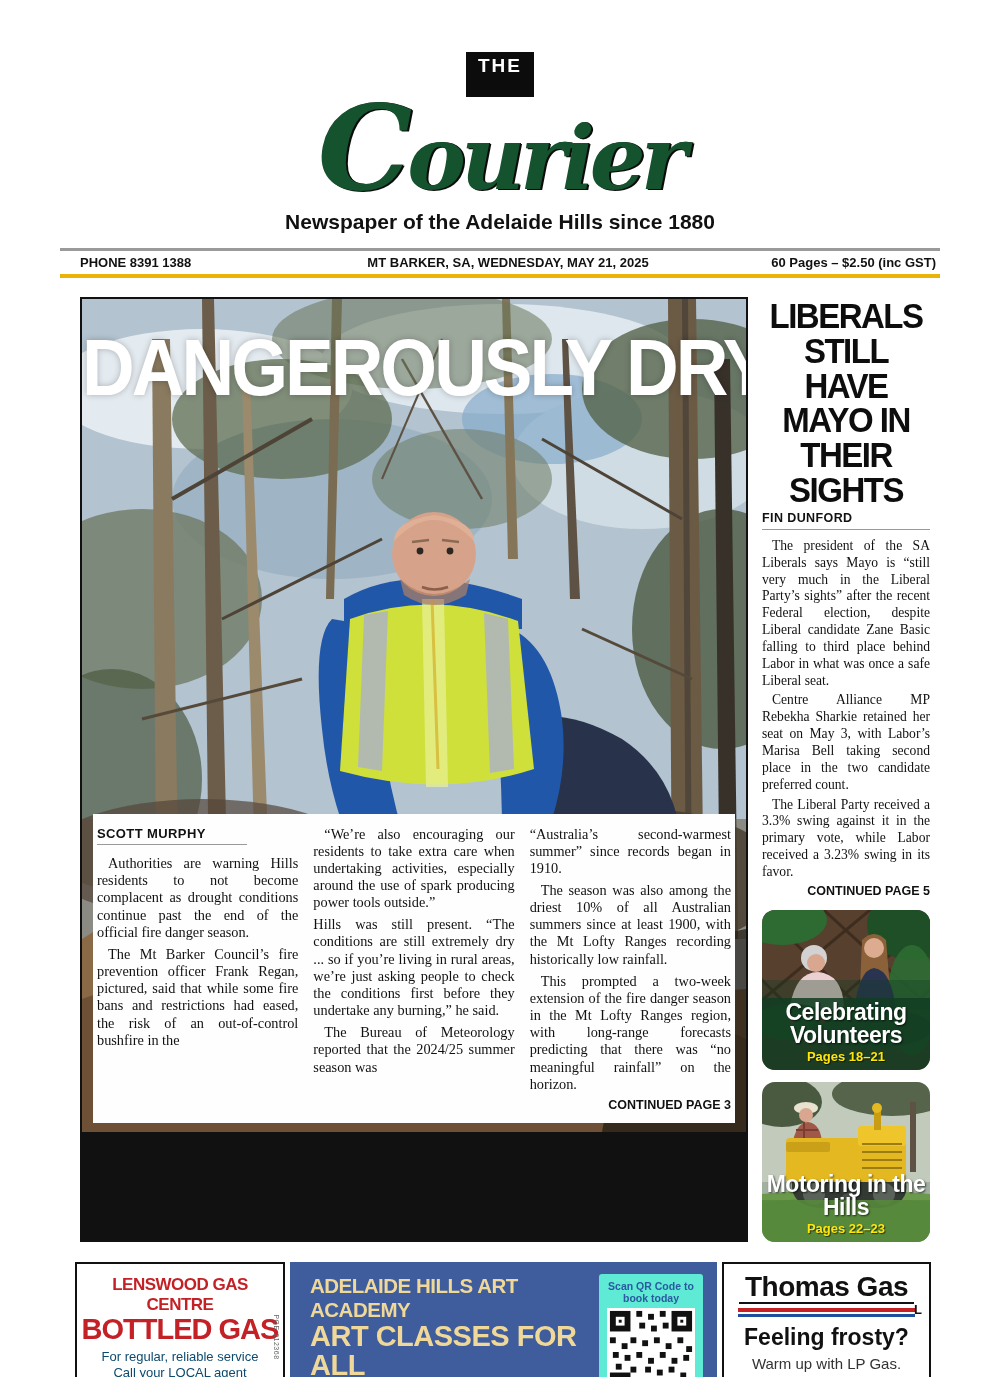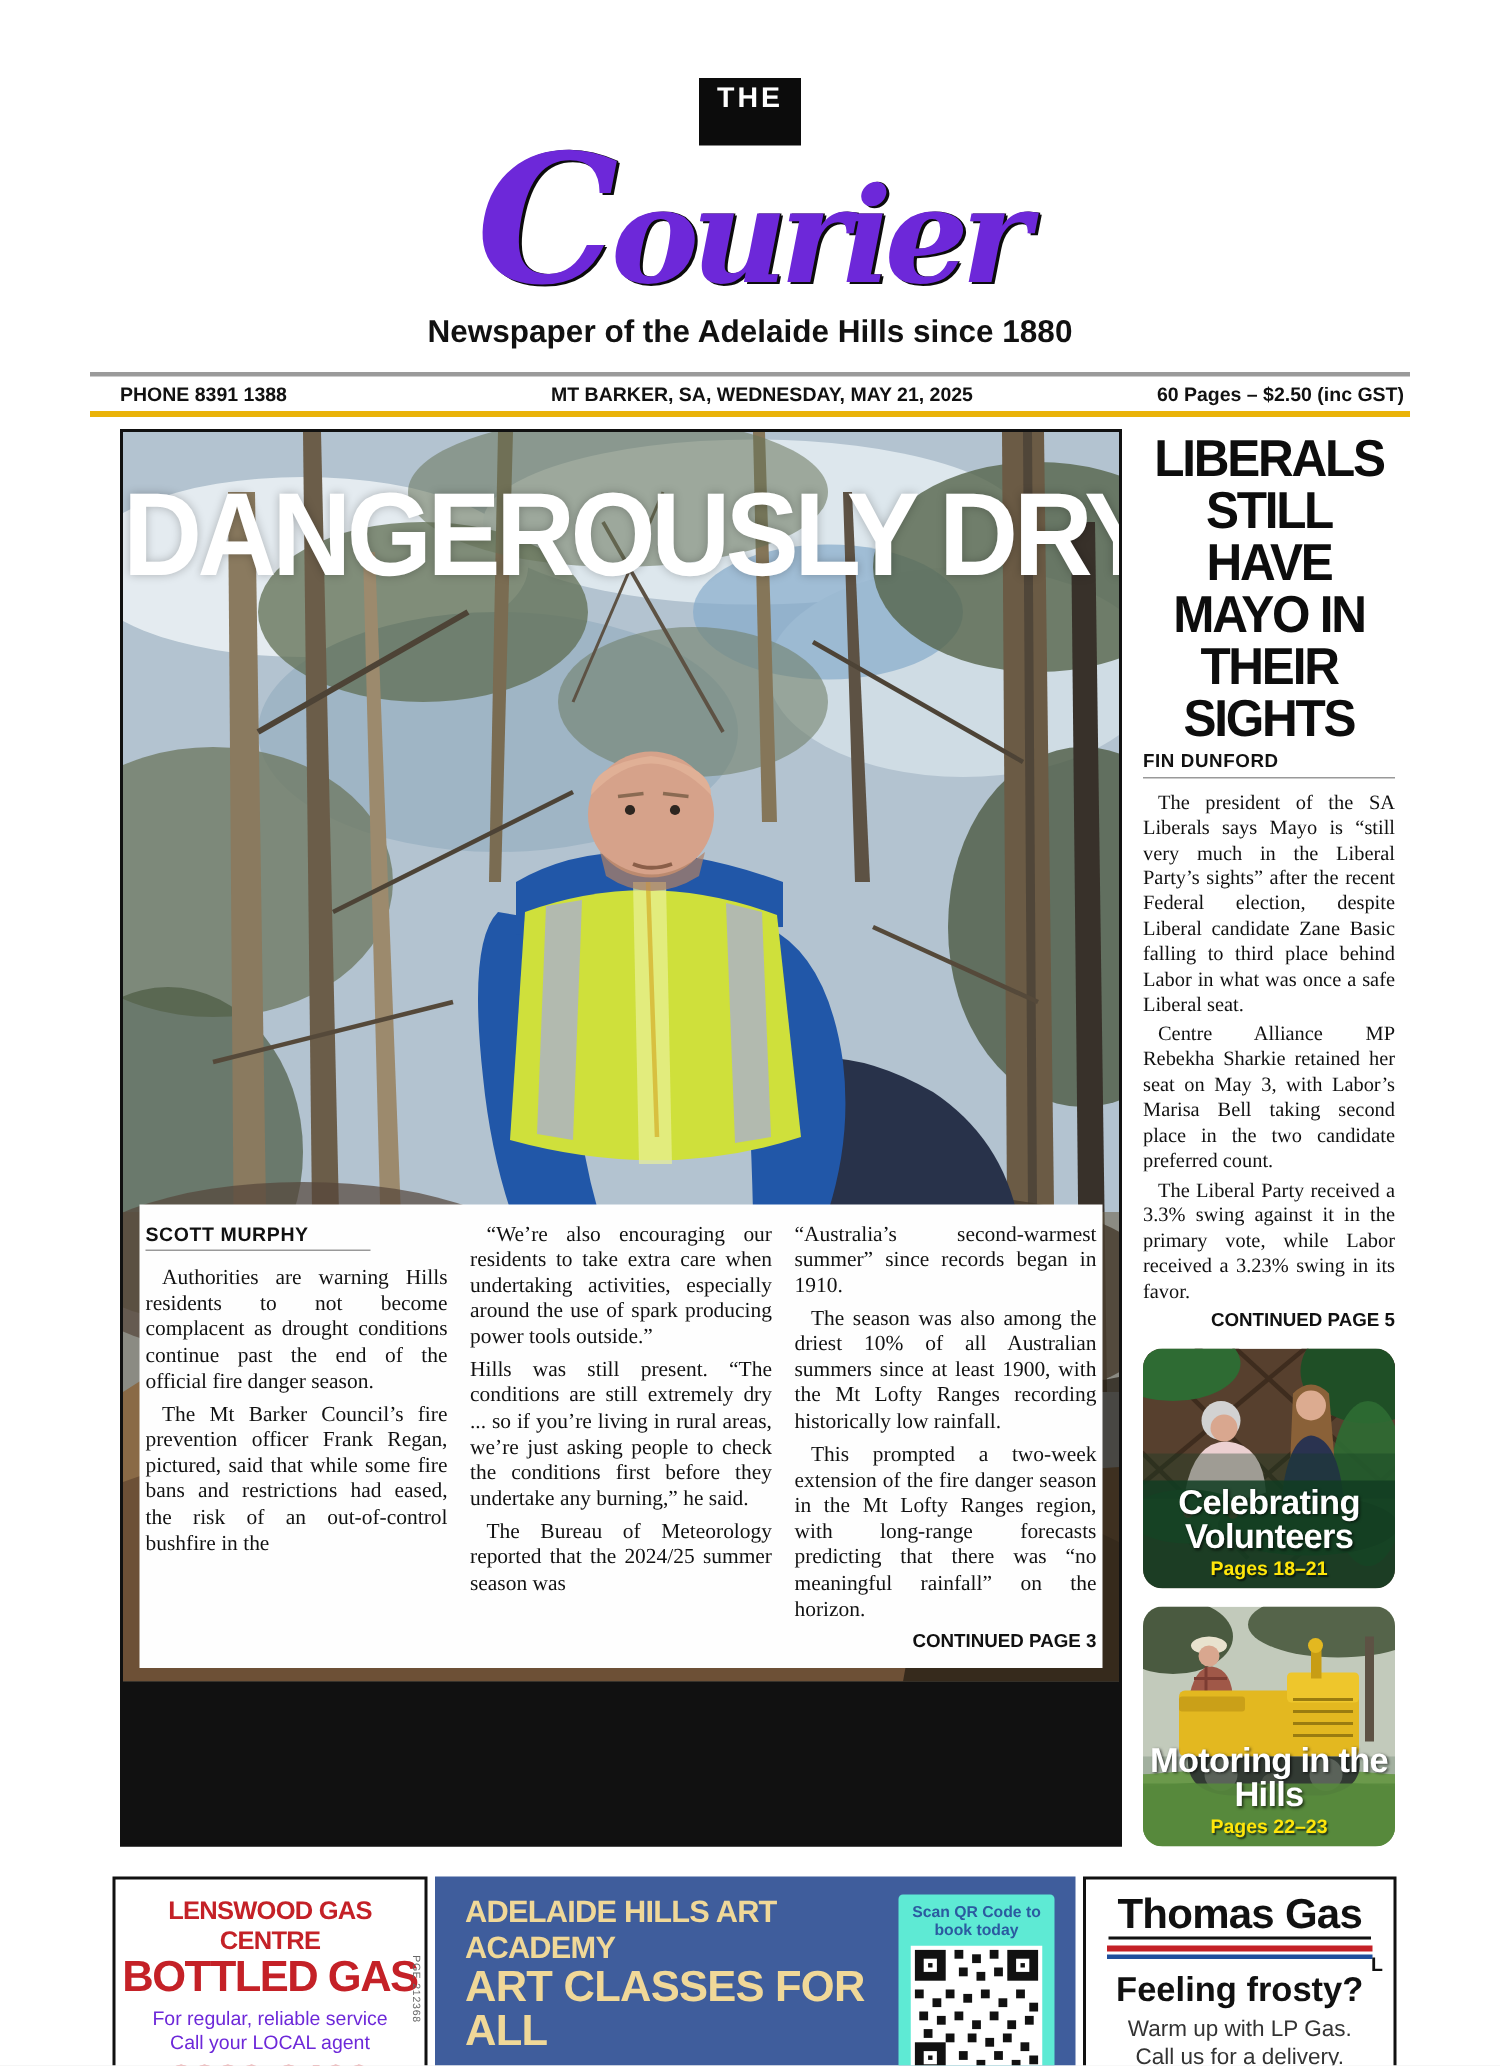--- a/index.html
+++ b/index.html
@@ -5,35 +5,35 @@
   * { margin:0; padding:0; box-sizing:border-box; }
   body { background:#e8e8e8; font-family:"Liberation Serif", serif; }
   .page { width:1000px; height:1377px; background:#fff; margin:0 auto; position:relative;
           padding-top:52px; overflow:hidden; }
 
   
   .masthead { text-align:center; position:relative; }
   .the-box { display:inline-block; background:#0c0c0c; color:#fff; font-family:"Liberation Sans",sans-serif;
              font-weight:bold; font-size:19px; letter-spacing:2px; padding:3px 12px 20px; }
   .courier-title { font-family:"DejaVu Serif", serif; font-weight:bold; font-style:italic;
-                   font-size:88px; line-height:0.95; color:#6d28d9; letter-spacing:-5px; margin-top:-6px;
+                   font-size:88px; line-height:0.95; color:#14532d; letter-spacing:-5px; margin-top:-6px;
                    text-shadow:1px 0 #0c0c0c, 2px 1px #0c0c0c; }
   .courier-title::first-letter { font-size:1.35em; }
   .tagline { font-family:"Liberation Sans",sans-serif; font-weight:bold; font-size:21px; color:#111; margin-top:6px; }
 
   
   .infobar { margin:14px 60px 0 60px; border-top:3px solid #9a9a9a; border-bottom:4px solid #eab308;
              display:flex; align-items:center; height:30px; font-family:"Liberation Sans",sans-serif;
              font-weight:bold; font-size:13px; color:#111; }
   .infobar .ib-left { flex:1; text-align:left; padding-left:20px; }
   .infobar .ib-center { flex:2; text-align:center; }
   .infobar .ib-right { flex:1; text-align:right; padding-right:4px; }
 
   
-  .content { display:flex; margin:8px 70px 0 80px; gap:14px; }
+  .content { display:flex; margin:19px 70px 0 80px; gap:14px; }
   .main-box { width:668px; border:2px solid #111; background:#111; }
   .photo { position:relative; width:664px; height:833px; overflow:hidden; }
   .photo svg.scene { position:absolute; inset:0; }
   .lead-headline { position:absolute; top:24px; left:0; right:0; text-align:center;
                    font-family:"Liberation Sans",sans-serif; font-weight:bold; font-size:73px;
                    letter-spacing:-3px; color:#fff; transform:scaleY(1.08); transform-origin:top;
                    white-space:nowrap; text-shadow:0 0 6px rgba(0,0,0,.25); }
   .text-panel { position:absolute; left:11px; right:11px; bottom:9px; background:#fefefe;
                 padding:12px 4px 10px; display:flex; gap:15px; }
   .text-panel .col { flex:1; font-size:14.3px; line-height:1.2; text-align:justify; color:#111; }
@@ -60,21 +60,21 @@
   .promo-pages { font-family:"Liberation Sans",sans-serif; font-weight:bold; font-size:13px; color:#ffe60a;
                  text-shadow:1px 1px 1px rgba(0,0,0,.6); margin-top:2px; }
 
   
   .ads-row { display:flex; gap:5px; margin:20px 0 0 75px; width:856px; height:150px; }
   .ad { font-family:"Liberation Sans",sans-serif; }
   .ad-lenswood { width:210px; border:2.5px solid #111; background:#fff; text-align:center;
                  padding-top:11px; position:relative; }
   .lg-line1 { color:#c42127; font-weight:bold; font-size:17px; letter-spacing:-.5px; }
   .lg-line2 { color:#c42127; font-weight:bold; font-size:29px; letter-spacing:-1px; line-height:1.0; }
-  .lg-line3, .lg-line4 { color:#6d28d9; font-size:13px; line-height:1.25; }
+  .lg-line3, .lg-line4 { color:#0c4a6e; font-size:13px; line-height:1.25; }
   .lg-line3 { margin-top:5px; }
   .lg-phone { color:#c42127; font-weight:bold; font-size:28px; line-height:1.05; margin-top:2px; }
   .lg-code { position:absolute; right:3px; top:50%; transform:translateY(-50%); writing-mode:vertical-rl;
              font-size:7px; color:#666; letter-spacing:.5px; }
   .ad-art { width:427px; background:#3f5d9c; color:#fff; display:flex; padding:12px 14px 10px 20px; gap:14px; }
   .art-left { flex:1; }
   .art-line1 { color:#f0d898; font-weight:bold; font-size:20.5px; letter-spacing:-.5px; font-family:"Liberation Sans",sans-serif; }
   .art-line2 { color:#f0d898; font-weight:bold; font-size:29px; letter-spacing:-.5px; line-height:1.0; font-family:"Liberation Sans",sans-serif; }
   .art-line3 { font-family:"Liberation Serif",serif; font-style:italic; font-size:18.5px; margin-top:9px; }
   .art-qr { width:104px; background:#5eead4; border-radius:3px; padding:6px 6px; text-align:center; }

